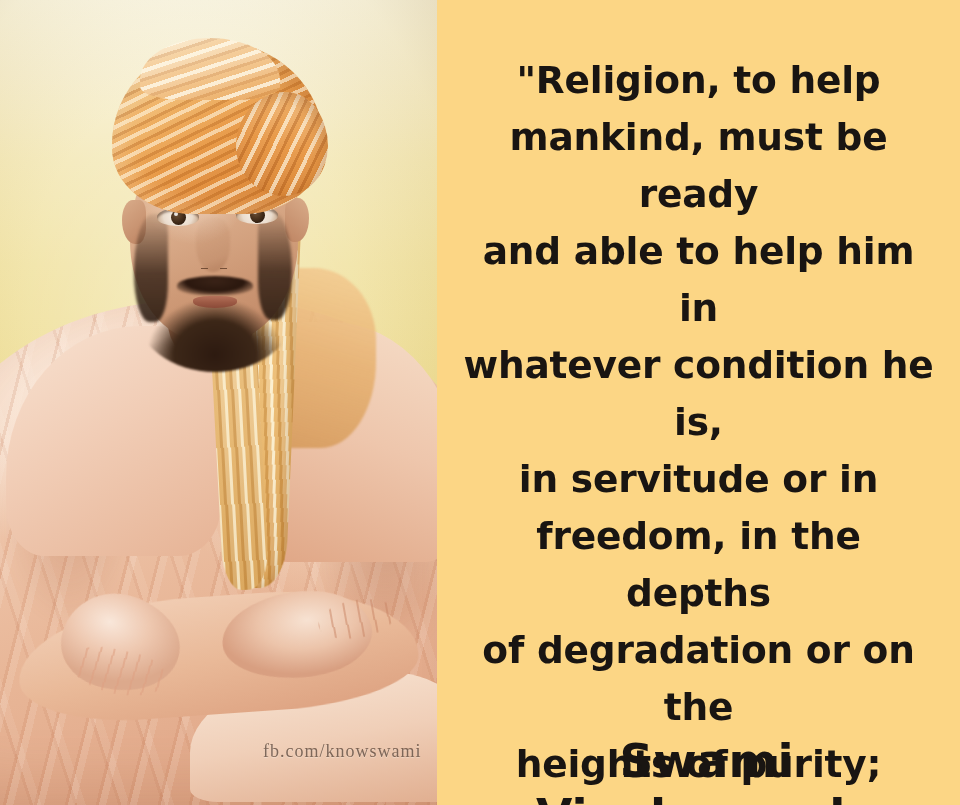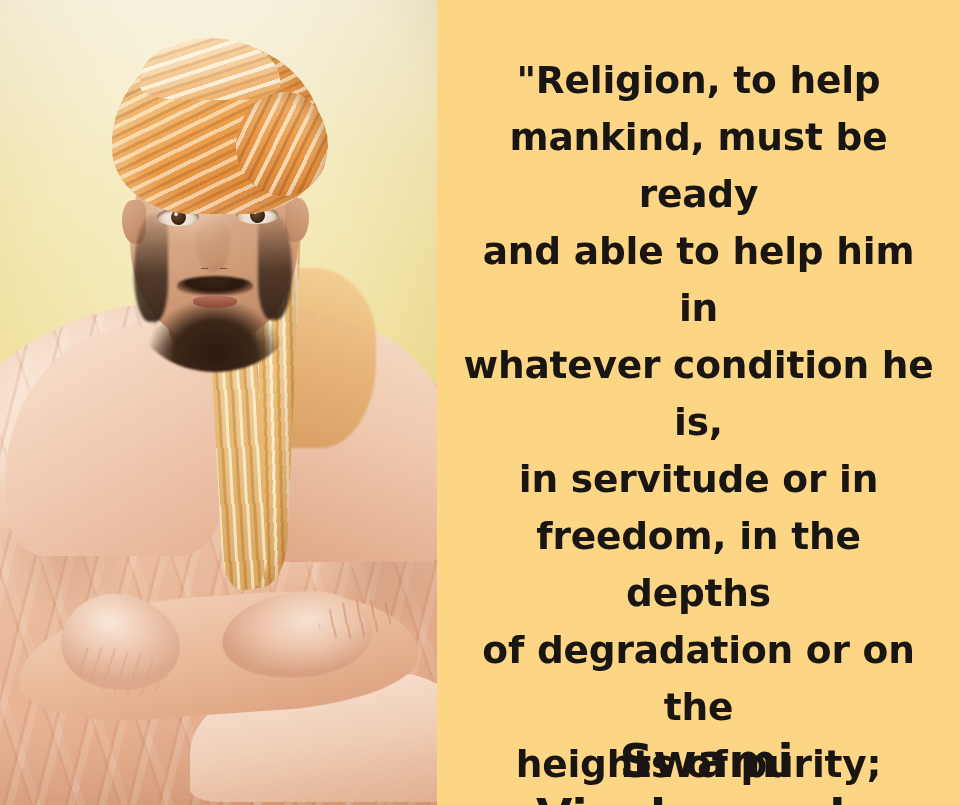--- a/index.html
+++ b/index.html
@@ -557,20 +557,21 @@
     <div class="nostrils"></div>
     <div class="moustache"></div>
     <div class="lips"></div>
 
     <div class="turban">
       <div class="turban-wraps"></div>
     </div>
     <div class="turban-top"></div>
     <div class="turban-knot"></div>
 
+    <div class="watermark">fb.com/knowswami</div>
   </div>
 
   <div class="quote-pane">
     <div class="quote-text">"Religion, to help
 mankind, must be ready
 and able to help him in
 whatever condition he is,
 in servitude or in
 freedom, in the depths
 of degradation or on the

